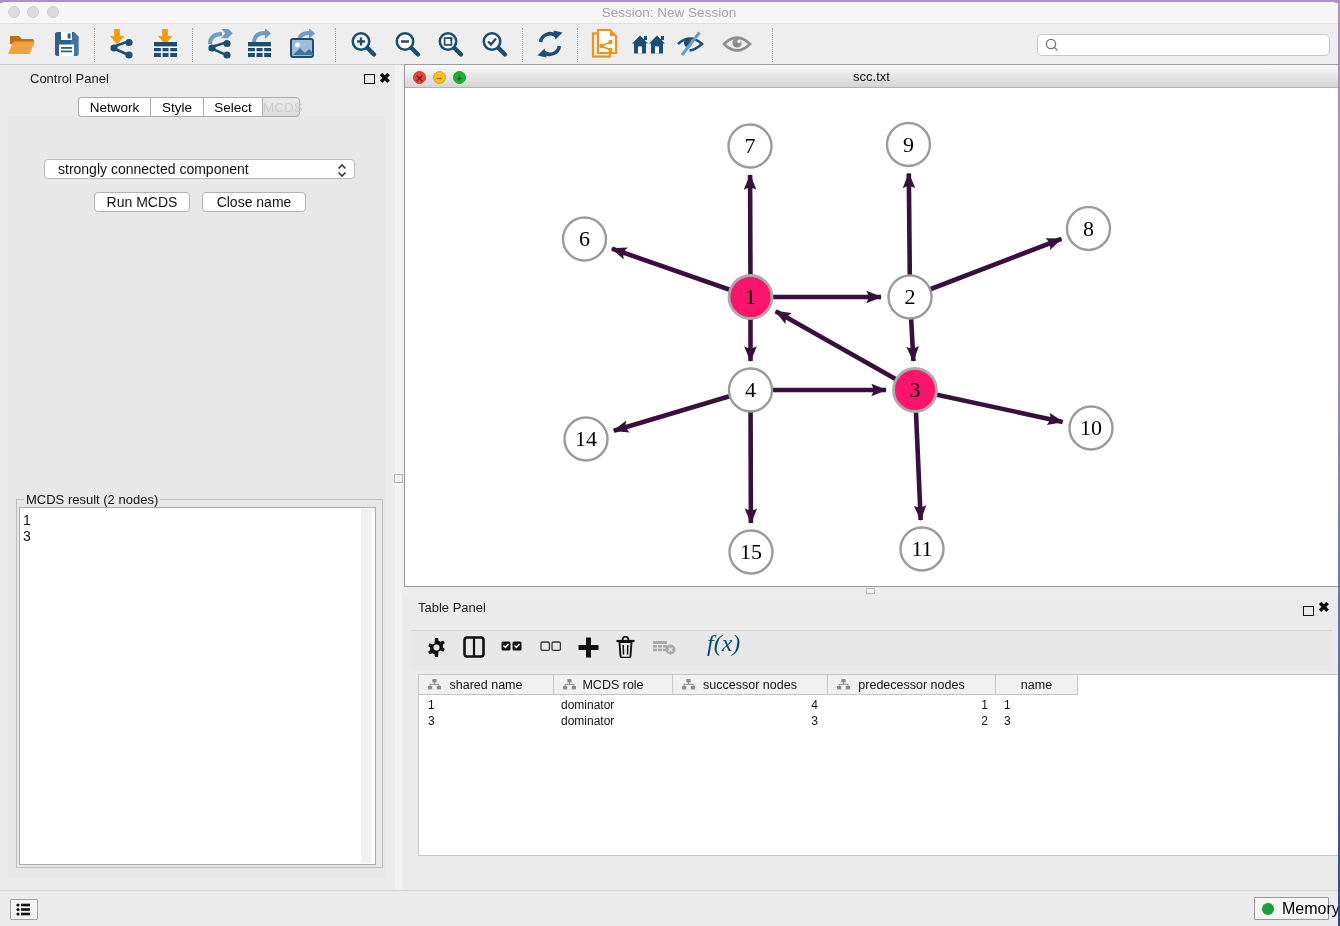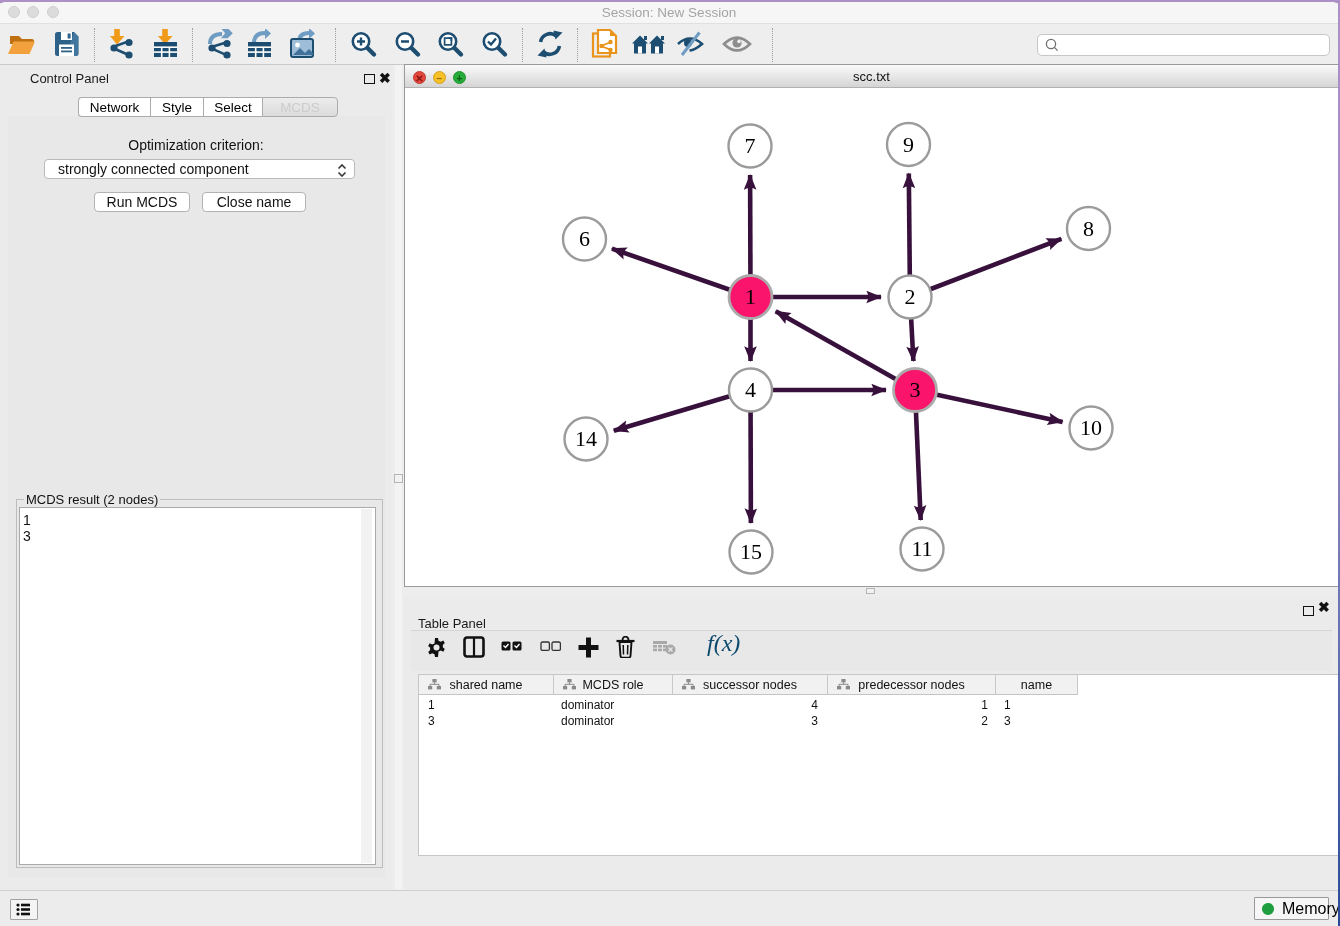--- a/index.html
+++ b/index.html
@@ -54,21 +54,21 @@
 #netwin{left:404px;top:64px;width:935px;height:523px;background:#fff;
  border:1px solid #9a9a9a;box-sizing:border-box;}
 #nettitle{left:0;top:0;width:933px;height:23px;
  background:linear-gradient(#fafafa,#d5d5d5);border-bottom:1px solid #b2b2b2;box-sizing:border-box;}
 .light{position:absolute;top:6px;width:13px;height:13px;border-radius:50%;box-sizing:border-box;
  text-align:center;font-size:10px;font-weight:bold;line-height:13px;}
 #netname{left:0;top:0;width:100%;height:23px;line-height:24px;text-align:center;
  font-size:13px;color:#111;}
 
 #tpanel{left:404px;top:597px;width:935px;height:292px;background:#ebebeb;}
-#tp-title{left:14px;top:19px;font-size:13px;color:#1a1a1a;}
+#tp-title{left:14px;top:3px;font-size:13px;color:#1a1a1a;}
 #tp-restore{left:899px;top:9px;width:11px;height:10px;border:1.5px solid #111;box-sizing:border-box;}
 #tp-close{left:914px;top:2px;font-size:14px;font-weight:bold;color:#111;}
 #tp-toolbar{left:7px;top:33px;width:921px;height:40px;border-top:1px solid #d5d5d5;
  background:#e8e8e8;}
 #ttable{left:14px;top:77px;width:974px;height:182px;background:#fff;
  border:1px solid #c6c6c6;box-sizing:border-box;}
 #thead{left:0;top:0;width:659px;height:20px;background:#f1f1f1;border-bottom:1px solid #c4c4c4;box-sizing:border-box;}
 .hcell{position:absolute;top:0;height:19px;border-right:1px solid #c9c9c9;box-sizing:border-box;
  font-size:12.5px;color:#111;text-align:center;line-height:20px;}
 .hicon{position:absolute;left:9px;top:4px;}
@@ -240,23 +240,22 @@
 
 <div id="cpanel" class="abs">
   <div id="cp-title" class="abs">Control Panel</div>
   <div id="cp-restore" class="abs"></div>
   <div id="cp-close" class="abs">✖</div>
   <div id="cp-content" class="abs"></div>
   <div id="tabs" class="abs">
     <div class="tab" style="width:72px;">Network</div>
       <div class="tab" style="width:53px;">Style</div>
       <div class="tab" style="width:59px;">Select</div>
-      <div class="tab sel" style="width:76px;">MCDS</div>
+      <div class="tab sel" style="width:38px;">MCDS</div>
   </div>
-  <div id="optlabel" class="abs">Optimization criterion:</div>
   <div id="optsel" class="abs">strongly connected component<span class="chev"><svg width="10" height="13" viewBox="0 0 10 13">
           <path d="M1.5,4.5 L5,1 L8.5,4.5 M1.5,8.5 L5,12 L8.5,8.5" fill="none" stroke="#3c3c3c" stroke-width="1.7"></path>
         </svg></span></div>
   <div class="btn" style="left:94px;top:127px;width:96px;">Run MCDS</div>
   <div class="btn" style="left:202px;top:127px;width:104px;">Close name</div>
   <div id="mcdsbox" class="abs"></div>
   <div id="mcdslegend" class="abs">MCDS result (2 nodes)</div>
   <div id="mcdswhite" class="abs">
       <div style="padding:4px 0 0 3px;line-height:16px;">1<br>3</div>
       <div class="sb"></div>

